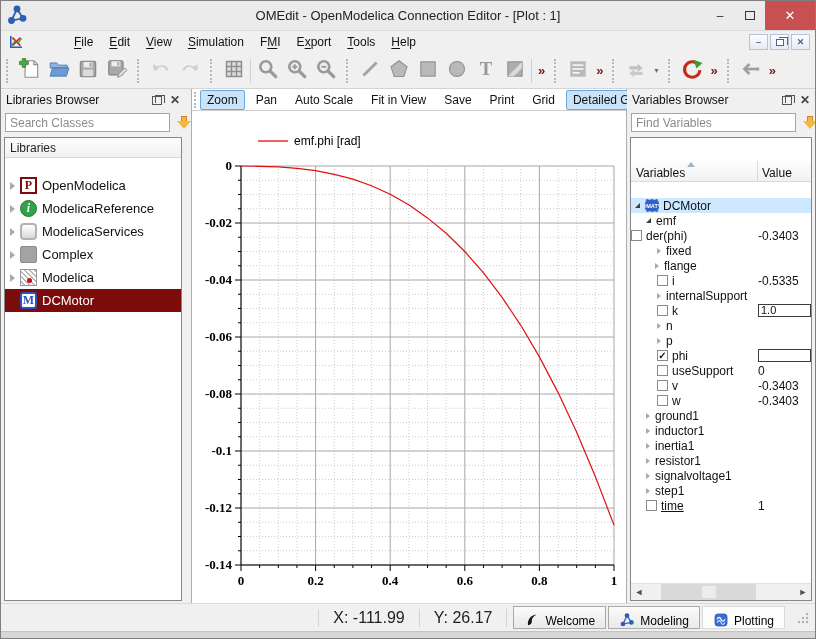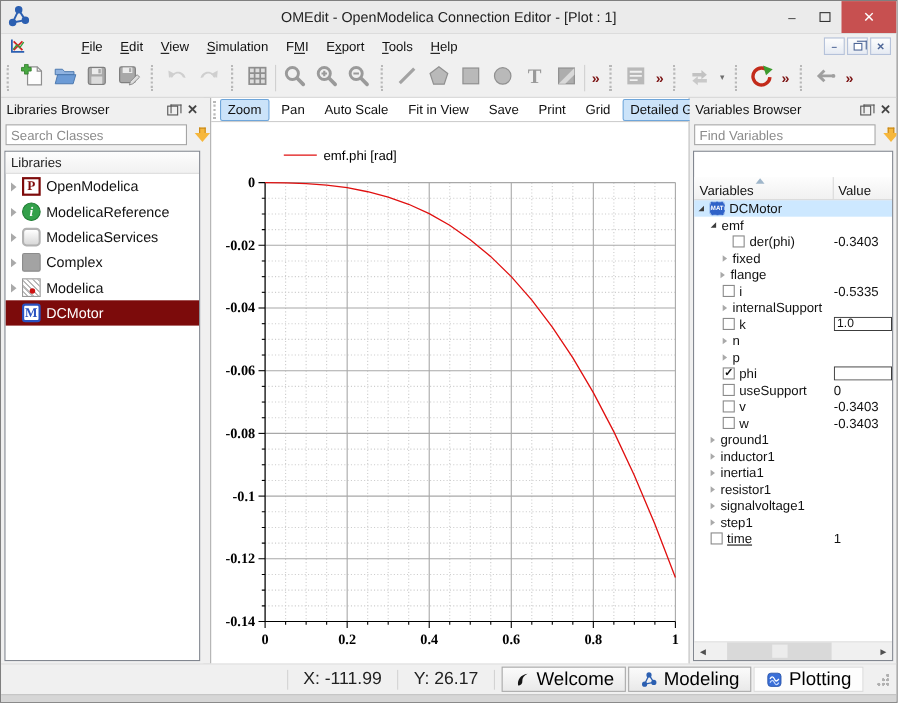--- a/index.html
+++ b/index.html
@@ -49,21 +49,21 @@
   .dock-float::before { content:""; position:absolute; left:0; bottom:0; width:8px; height:7px; border:1.2px solid #555; background:#f0f0f0;}
   .dock-float::after { content:""; position:absolute; left:3px; top:0; width:8px; height:7px; border:1.2px solid #555; border-bottom:none;}
   .dock-close { color:#444; font-size:12px; font-weight:bold; line-height:10px;}
   .search-row { display:flex; align-items:center; gap:4px; padding:2px 4px 3px 4px;}
   .search-input { flex:1; height:19px; border:1px solid #a5a5a5; background:#fff; font-family:inherit; font-size:12px; padding:0 4px; color:#222;}
   .search-input::placeholder { color:#8b8b8b; }
   .gold-btn { width:20px; height:18px; position:relative; background:none; border:none;}
   .gold-shaft { position:absolute; left:7px; top:2px; width:6px; height:6px; background:#f6b73c; border:1px solid #c8891b; border-bottom:none;}
   .gold-head { position:absolute; left:3px; top:7px; width:0; height:0; border-left:7px solid transparent; border-right:7px solid transparent; border-top:8px solid #f6b73c;}
 
-  .tree-frame { flex:1; margin:2px 3px 2px 3px; border:1px solid #828790; background:#fff; overflow:hidden; display:flex; flex-direction:column; position:relative;}
+  .tree-frame { flex:1; margin:2px 3px 2px 3px; border:1px solid #828790; background:#fff; overflow:hidden; display:flex; flex-direction:column; position:relative;gap:16px;}
   .tree-header { height:20px; background:linear-gradient(#fdfdfd,#f1f1f1); border-bottom:1px solid #d9d9d9; padding:3px 5px; color:#222;}
 
   .lib-row { height:23px; display:flex; align-items:center; padding-left:5px; font-size:13px; gap:5px; white-space:nowrap;}
   .lib-row.selected { background:#7c0b0b; color:#fff;}
   .tri-c { width:0; height:0; border-top:4px solid transparent; border-bottom:4px solid transparent; border-left:5px solid #a9a9a9; flex:none;}
   .lib-ico { width:17px; height:17px; flex:none; display:flex; align-items:center; justify-content:center; position:relative;}
   .ico-om { background:#fff; border:2px solid #7e0b0b; color:#7e0b0b; font:bold 12px "Liberation Serif",serif;}
   .ico-info { background:#33a04a; border:1px solid #1f7c33; border-radius:50%; color:#fff; font:italic bold 12px "Liberation Serif",serif;}
   .ico-services { background:linear-gradient(#ffffff,#d9d9d9); border:2px solid #b2b2b2; border-radius:4px;}
   .ico-complex { background:#a3a3a3; border:1px solid #8c8c8c; border-radius:2px;}
@@ -102,21 +102,21 @@
   .hs-track { flex:1; height:100%; position:relative;}
   .hs-thumb { position:absolute; left:14px; top:0; width:95px; height:100%; background:#d9d9d9; display:flex; align-items:center; justify-content:center;}
   .hs-grip { width:14px; height:12px; background:#ececec;}
 
   
   .statusbar { height:28px; display:flex; align-items:center; background:#f0f0f0; padding:0 6px; gap:6px; border-top:1px solid #dadada;}
   .status-spacer { flex:1; }
   .status-sep { width:1px; height:18px; background:#d3d3d3; }
   .status-cell { padding:0 8px; font-size:16px; color:#222;}
   .view-btns { display:flex; align-items:center; }
-  .view-btn { display:flex; align-items:center; gap:5px; height:23px; padding:0 10px; border:1px solid #a9a9a9; background:linear-gradient(#fbfbfb,#e9e9e9); font-size:17px;}
+  .view-btn { display:flex; align-items:flex-end; gap:5px; height:23px; padding:0 10px; border:1px solid #a9a9a9; background:linear-gradient(#fbfbfb,#e9e9e9); font-size:12px;}
   .view-btn + .view-btn { margin-left:2px; }
   .view-btn.active { background:#fdfdfd; border-color:#dadada; }
   .view-btn svg { width:16px; height:16px; }
   .grip { width:12px; height:12px; margin-left:6px; background:
       radial-gradient(circle at 10px 10px,#b0b0b0 1.3px,transparent 1.6px),
       radial-gradient(circle at 6px 10px,#b0b0b0 1.3px,transparent 1.6px),
       radial-gradient(circle at 10px 6px,#b0b0b0 1.3px,transparent 1.6px),
       radial-gradient(circle at 2px 10px,#b0b0b0 1.3px,transparent 1.6px),
       radial-gradient(circle at 6px 6px,#b0b0b0 1.3px,transparent 1.6px),
       radial-gradient(circle at 10px 2px,#b0b0b0 1.3px,transparent 1.6px);}
@@ -571,21 +571,21 @@
             <span class="var-val"></span>
           </div>
           <div class="var-row">
             <span class="var-name" style="padding-left: 15px;">
               <span class="vtri-e"></span>
               <span>emf</span>
             </span>
             <span class="var-val"></span>
           </div>
           <div class="var-row">
-            <span class="var-name" style=" justify-content: center;">
+            <span class="var-name" style="">
               <span class="vcheck"></span>
               <span>der(phi)</span>
             </span>
             <span class="var-val">
               <span>-0.3403</span>
             </span>
           </div>
           <div class="var-row">
             <span class="var-name" style="padding-left: 26px;">
               <span class="vtri-c"></span>

